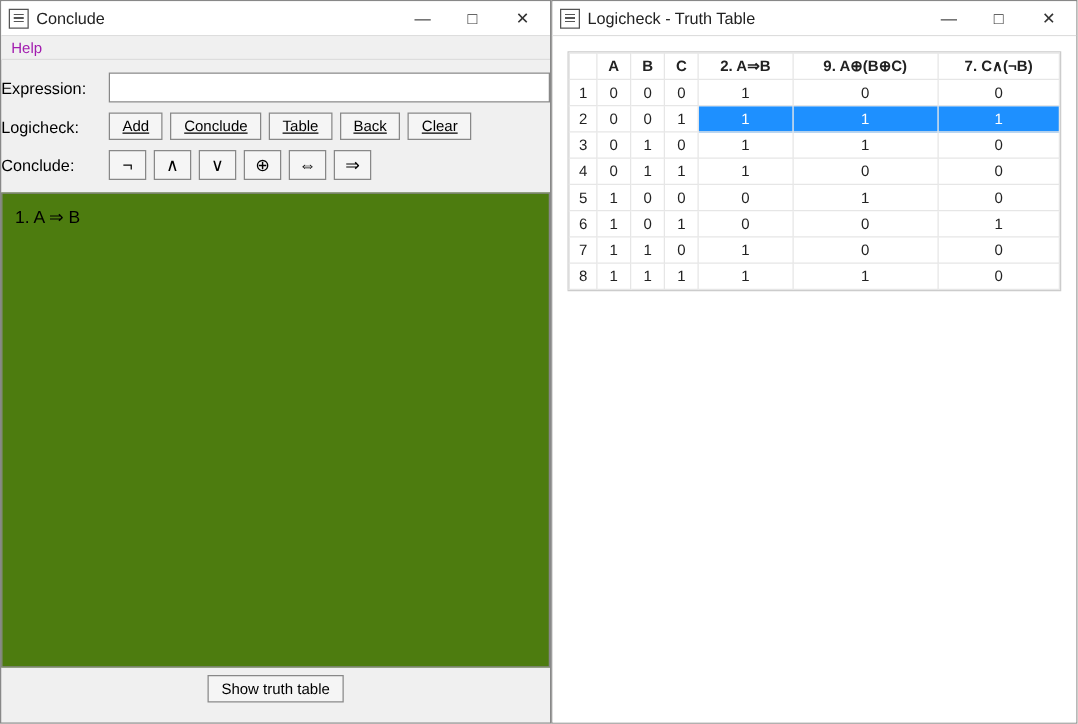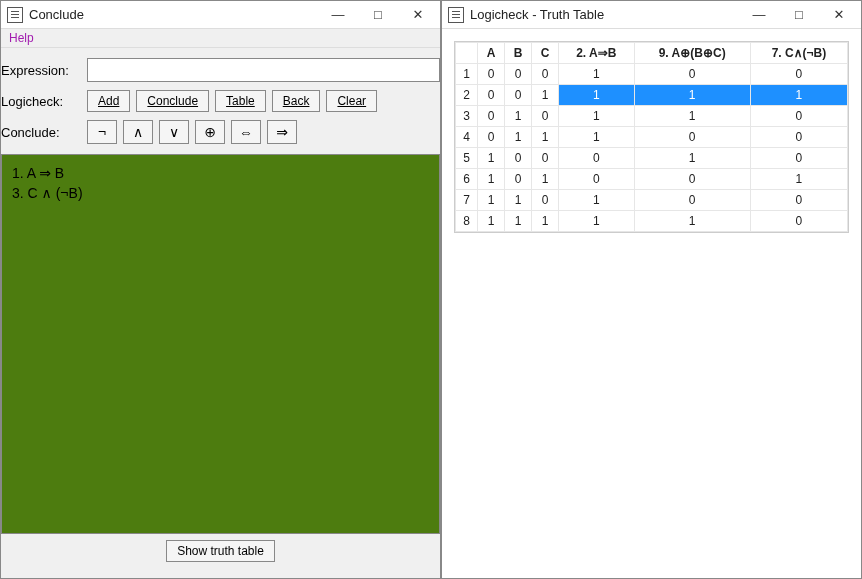--- a/index.html
+++ b/index.html
@@ -166,21 +166,20 @@
       <span class="label">Conclude:</span>
       <button class="op-btn">¬</button>
       <button class="op-btn">∧</button>
       <button class="op-btn">∨</button>
       <button class="op-btn">⊕</button>
       <button class="op-btn">⇔</button>
       <button class="op-btn">⇒</button>
     </div>
     <div class="listbox" id="expr-list">
         <div>1. A ⇒ B</div>
-        <div>3. C ∧ (¬B)</div>
       </div>
     <div class="bottom-row">
       <button class="btn">Show truth table</button>
     </div>
   </div>
 </div>
 
 <div class="window window-right">
   <div class="titlebar">
     <span class="icon">

